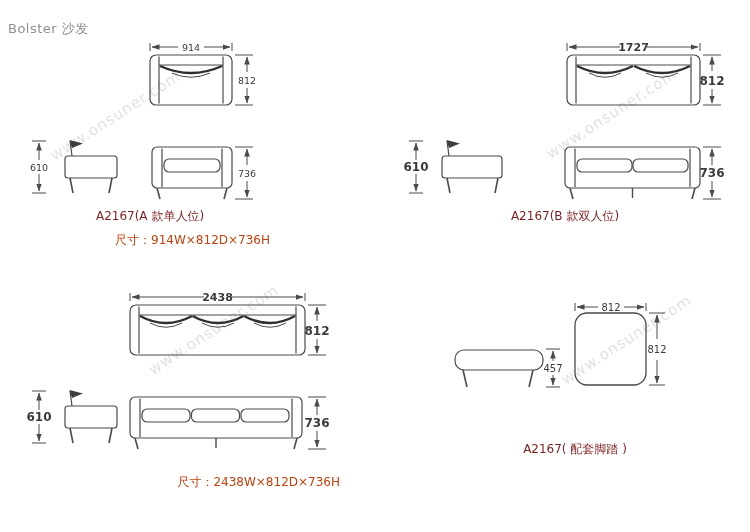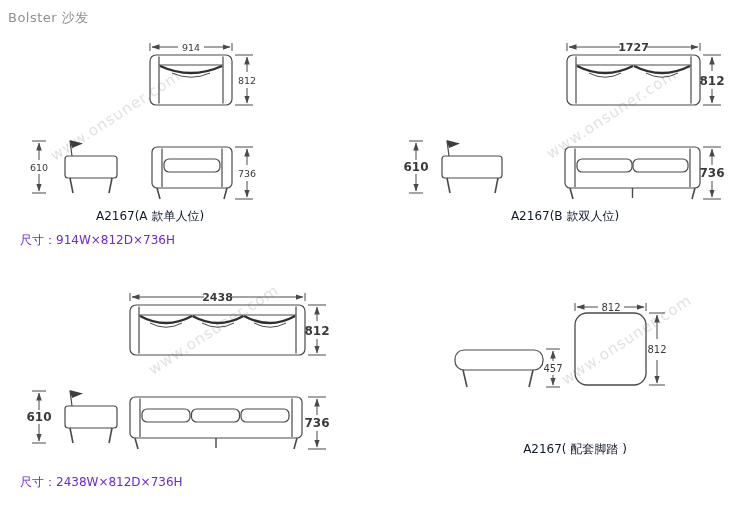--- a/index.html
+++ b/index.html
@@ -1,32 +1,32 @@
 <!DOCTYPE html>
 <html><head>
 <meta charset="utf-8">
 <style>
   *{box-sizing:border-box;margin:0;padding:0}
   html,body{width:750px;height:532px}
   body{background:#fff;font-family:"DejaVu Sans","Liberation Sans",sans-serif;position:relative;overflow:hidden}
   .stage{position:absolute;inset:0}
-  .title{position:absolute;left:8px;top:9px;font-size:13px;color:#8f8f8f;letter-spacing:.5px}
+  .title{position:absolute;left:8px;top:20px;font-size:13px;color:#8f8f8f;letter-spacing:.5px}
   .wm{position:absolute;color:#dcdcdc;font-size:15px;letter-spacing:1px;white-space:nowrap;transform:rotate(-33deg);transform-origin:left center;opacity:.85}
   .wm1{left:52px;top:148px}
   .wm2{left:548px;top:146px}
   .wm3{left:150px;top:362px}
   .wm4{left:563px;top:372px}
   .quad{position:absolute}
   .q1{left:20px;top:40px;width:260px;height:215px}
   .q2{left:400px;top:40px;width:330px;height:215px}
   .q3{left:20px;top:290px;width:330px;height:215px}
   .q4{left:430px;top:300px;width:290px;height:210px}
   .quad svg{position:absolute;left:0;top:0;display:block}
-  .caption{position:absolute;left:0;right:0;text-align:center;color:#0f172a;font-size:12px}
-  .size{position:absolute;left:0;right:10px;text-align:left;color:#6d28d9;font-size:12px}
+  .caption{position:absolute;left:0;right:0;text-align:center;color:#7f1d1d;font-size:12px}
+  .size{position:absolute;left:0;right:10px;text-align:right;color:#c2410c;font-size:12px}
   .q1 .caption,.q2 .caption{top:168px}
   .q1 .size,.q2 .size{top:192px}
   .q3 .caption{top:160px}
   .q3 .size{top:184px}
   .q4 .caption{top:141px}
   .q4 .size{top:165px}
   text.dim{fill:#3a3a3a;font-size:9.5px;text-anchor:middle;font-family:"DejaVu Sans",sans-serif}
   text.dim.md{font-size:11px;font-weight:bold}
   text.dim.lg{font-size:12px;font-weight:bold}
   text.dim.sm{font-size:10px}

